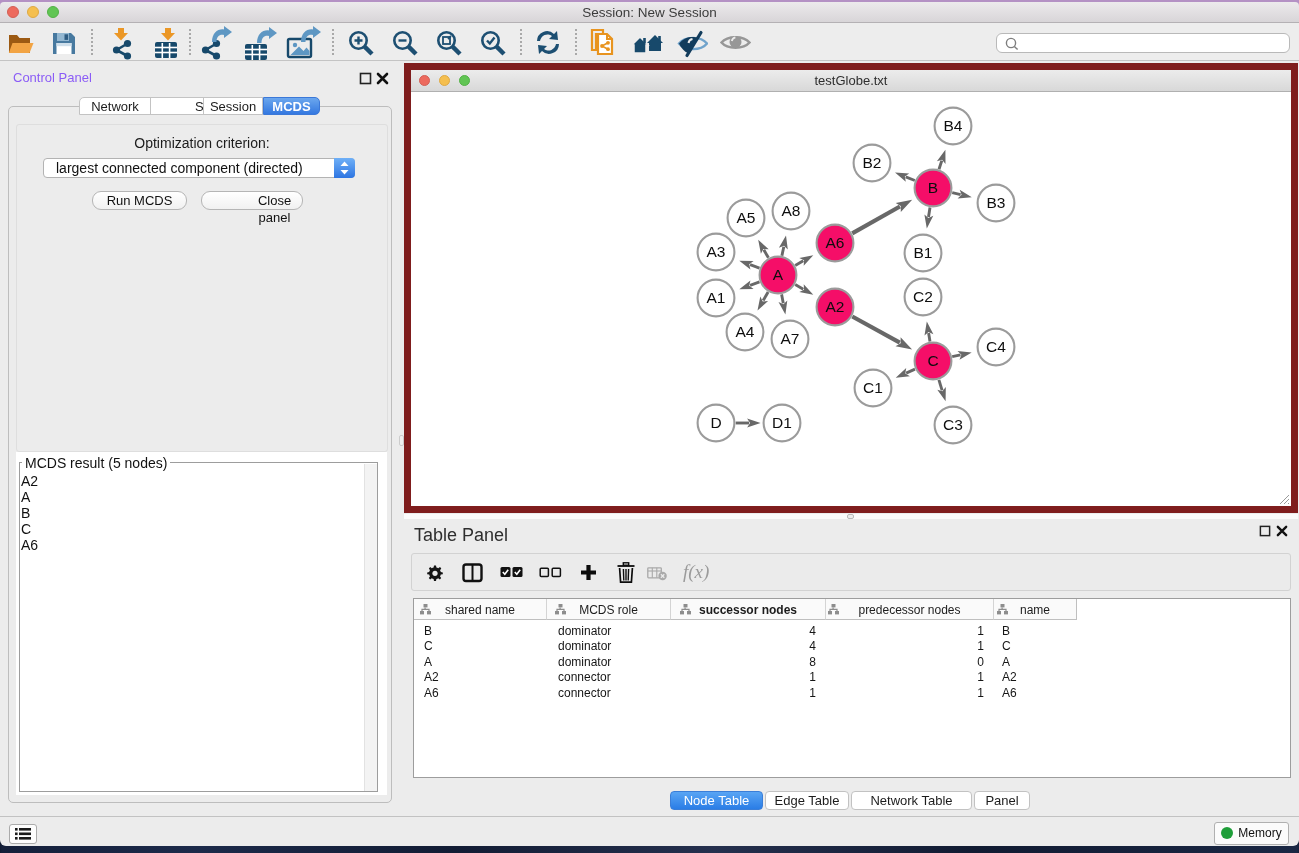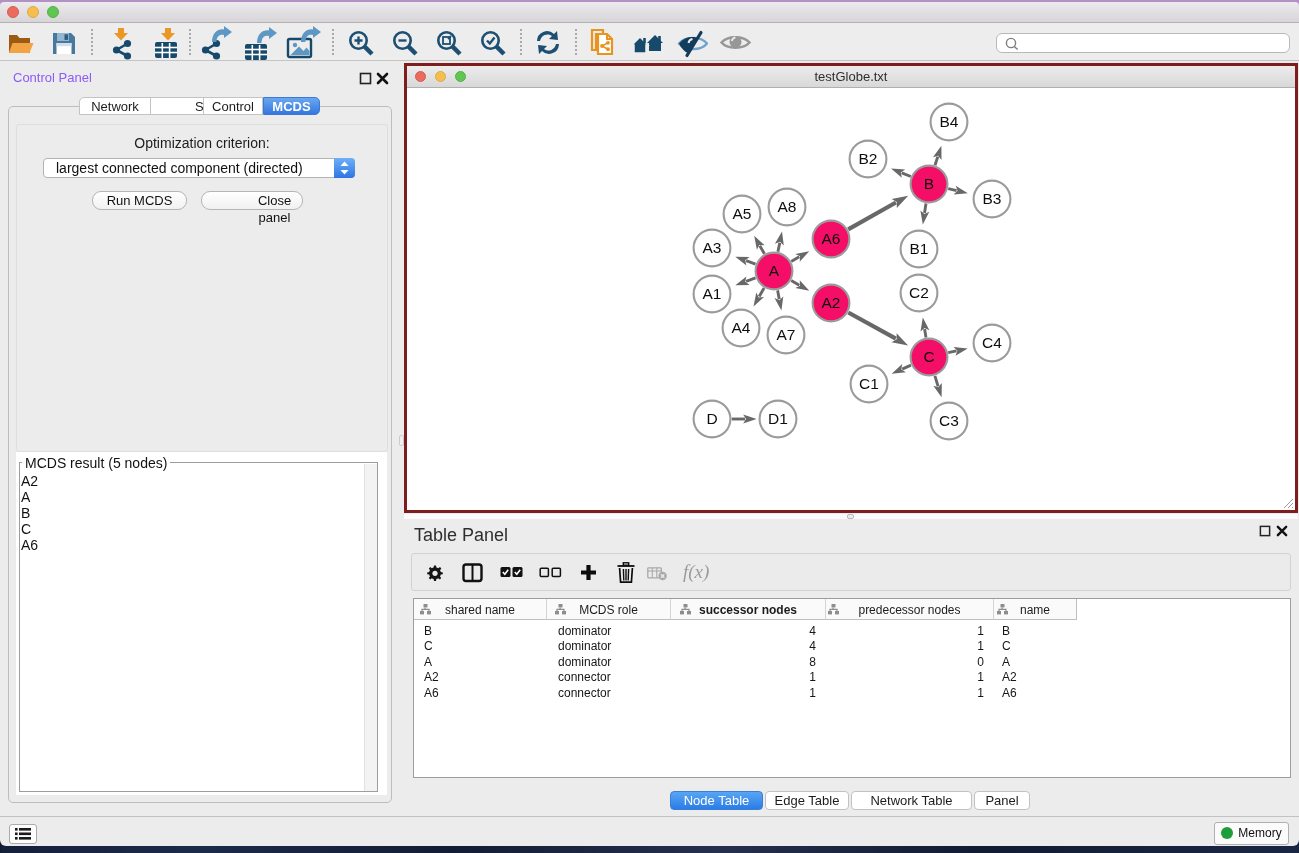--- a/index.html
+++ b/index.html
@@ -41,21 +41,21 @@
   border:1px solid #b5b5b5; border-radius:9px; font-size:13px; color:#111;
   text-align:center; line-height:17px; }
 #whitebox { left:16px; top:452px; width:371px; height:343px; background:#fff; }
 #fieldset { left:19px; top:462px; width:359px; height:330px; border:1px solid #9d9d9d; }
 #legend { left:22px; top:455px; background:#fff; padding:0 3px; font-size:14px; color:#111; }
 #mcdslist { left:21px; top:473px; font-size:14px; color:#111; line-height:16px; }
 #scrolltrack { left:364px; top:464px; width:13px; height:327px; background:#f3f3f3;
   border-left:1px solid #e2e2e2; }
 
 #netwin { left:404px; top:63px; width:894px; height:450px; background:#fff;
-  border:3px solid #7f1d1d; }
+  border:7px solid #7f1d1d; }
 #nettitle { position:absolute; left:0; top:0; width:100%; height:22px;
   background:linear-gradient(#ececec,#d8d8d8); border-bottom:1px solid #b0b0b0;
   text-align:center; font-size:13px; color:#2e2e2e; line-height:21px; }
 
 #tp-title { left:414px; top:525px; font-size:18px; color:#2e2e2e; }
 #tp-toolbar { left:411px; top:553px; width:880px; height:38px; background:#ebebeb;
   border:1px solid #d2d2d2; border-radius:3px; }
 #tbl { left:413px; top:598px; width:878px; height:180px; background:#fff;
   border:1px solid #9d9d9d; }
 .th { position:absolute; top:0; height:21px; background:#fafafa;
@@ -77,20 +77,21 @@
 #wallpaper { left:0; top:840px; width:1299px; height:13px; z-index:1;
   background:linear-gradient(90deg,#141f3a,#1c2a4a 15%,#121c34 35%,#25304e 55%,#111b32 75%,#1a2744); box-shadow: inset 0 2px 2px rgba(0,0,0,0.4); }
 </style>
 </head>
 <body>
 <div id="purple" class="abs"></div>
 <div id="titlebar" class="abs">
   <div class="light" style="left:7px;background:#ed6a5e;border:1px solid #d35f55;"></div>
   <div class="light" style="left:27px;background:#f5bf4f;border:1px solid #dfa943;"></div>
   <div class="light" style="left:47px;background:#61c554;border:1px solid #53b146;"></div>
+  <div class="title">Session: New Session</div>
 </div>
 <div id="toolbar" class="abs">
   <div class="sep" style="left:91px"></div>
   <div class="sep" style="left:189px"></div>
   <div class="sep" style="left:332px"></div>
   <div class="sep" style="left:520px"></div>
   <div class="sep" style="left:575px"></div>
   <div id="icons-holder" style="position:absolute;left:0;top:-23px;width:0;height:0;">
       <svg class="abs" style="left:6px;top:28px" width="30" height="30" viewBox="0 0 30 30">
         <path d="M3 7 L11 7 L13.5 10 L24 10 L24 14 L3 14 Z" fill="#9c5a13"></path>
@@ -232,21 +233,21 @@
 <div id="cp-title" class="abs">Control Panel</div>
 <div class="abs winbtns" style="left:359px;top:72px;"><svg width="13" height="13" viewBox="0 0 13 13">
       <rect x="1.5" y="1.5" width="10" height="10" fill="none" stroke="#222" stroke-width="1.6"></rect>
     </svg></div>
 <div class="abs winbtns" style="left:376px;top:72px;"><svg width="13" height="13" viewBox="0 0 13 13">
       <path d="M2 2 L11 11 M11 2 L2 11" stroke="#111" stroke-width="2.6" stroke-linecap="round"></path>
     </svg></div>
 <div id="cp-panel" class="abs"></div>
 <div class="tab" style="left:79px;width:72px;border-radius:5px 0 0 0;">Network</div>
 <div class="tab" style="left:150px;width:71px;padding-left:44px;">Style</div>
-<div class="tab" style="left:203px;width:60px;">Control</div>
+<div class="tab" style="left:203px;width:60px;">Session</div>
 <div class="tab sel" style="left:263px;width:57px;border-radius:0 5px 5px 0;font-weight:bold;">MCDS</div>
 <div id="innerbox" class="abs"></div>
 <div id="optlabel" class="abs">Optimization criterion:</div>
 <div id="dropdown" class="abs">largest connected component (directed)</div>
 <div id="stepper" class="abs"><svg width="21" height="20" viewBox="0 0 21 20">
       <path d="M6.5 8 L10.5 3.5 L14.5 8 Z" fill="#fff"></path>
       <path d="M6.5 12 L10.5 16.5 L14.5 12 Z" fill="#fff"></path>
     </svg></div>
 <div class="btn" style="left:92px;width:95px;">Run MCDS</div>
 <div class="btn" style="left:201px;width:102px;padding-left:45px;">Close panel</div>

